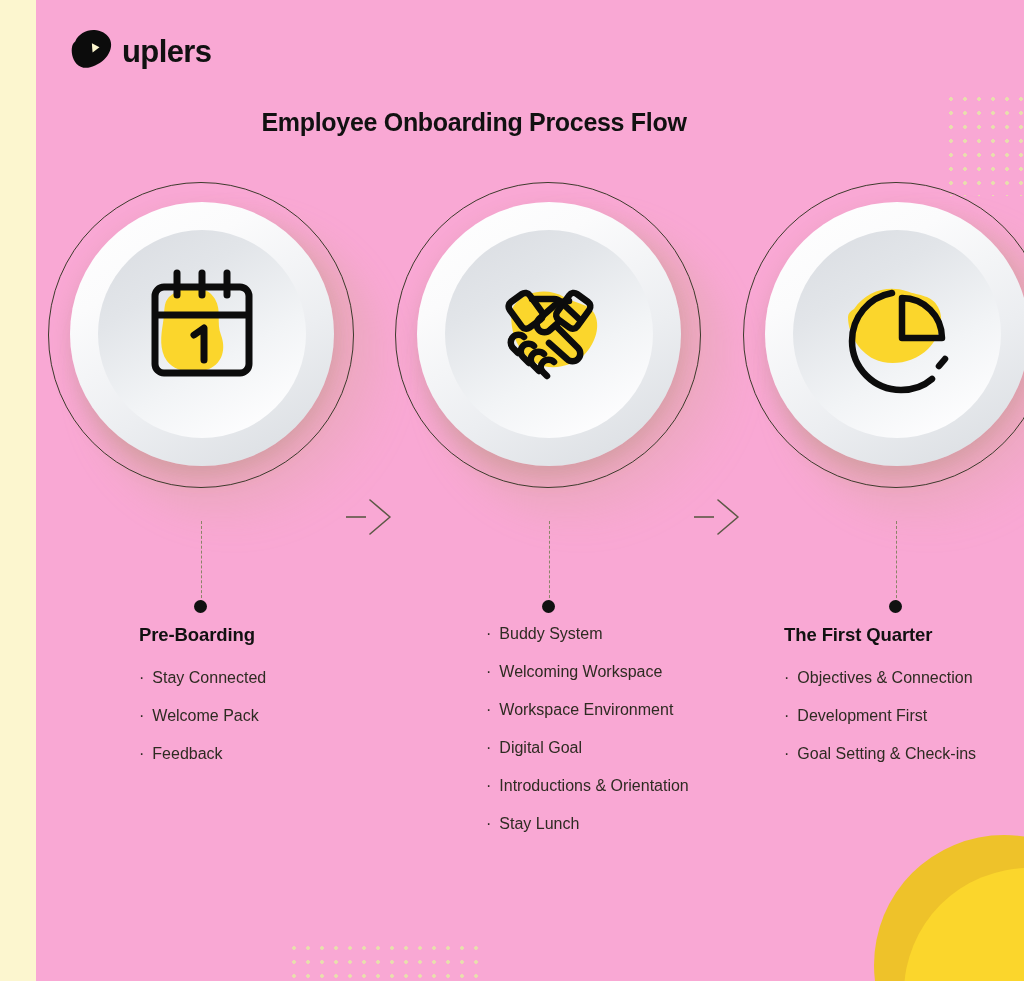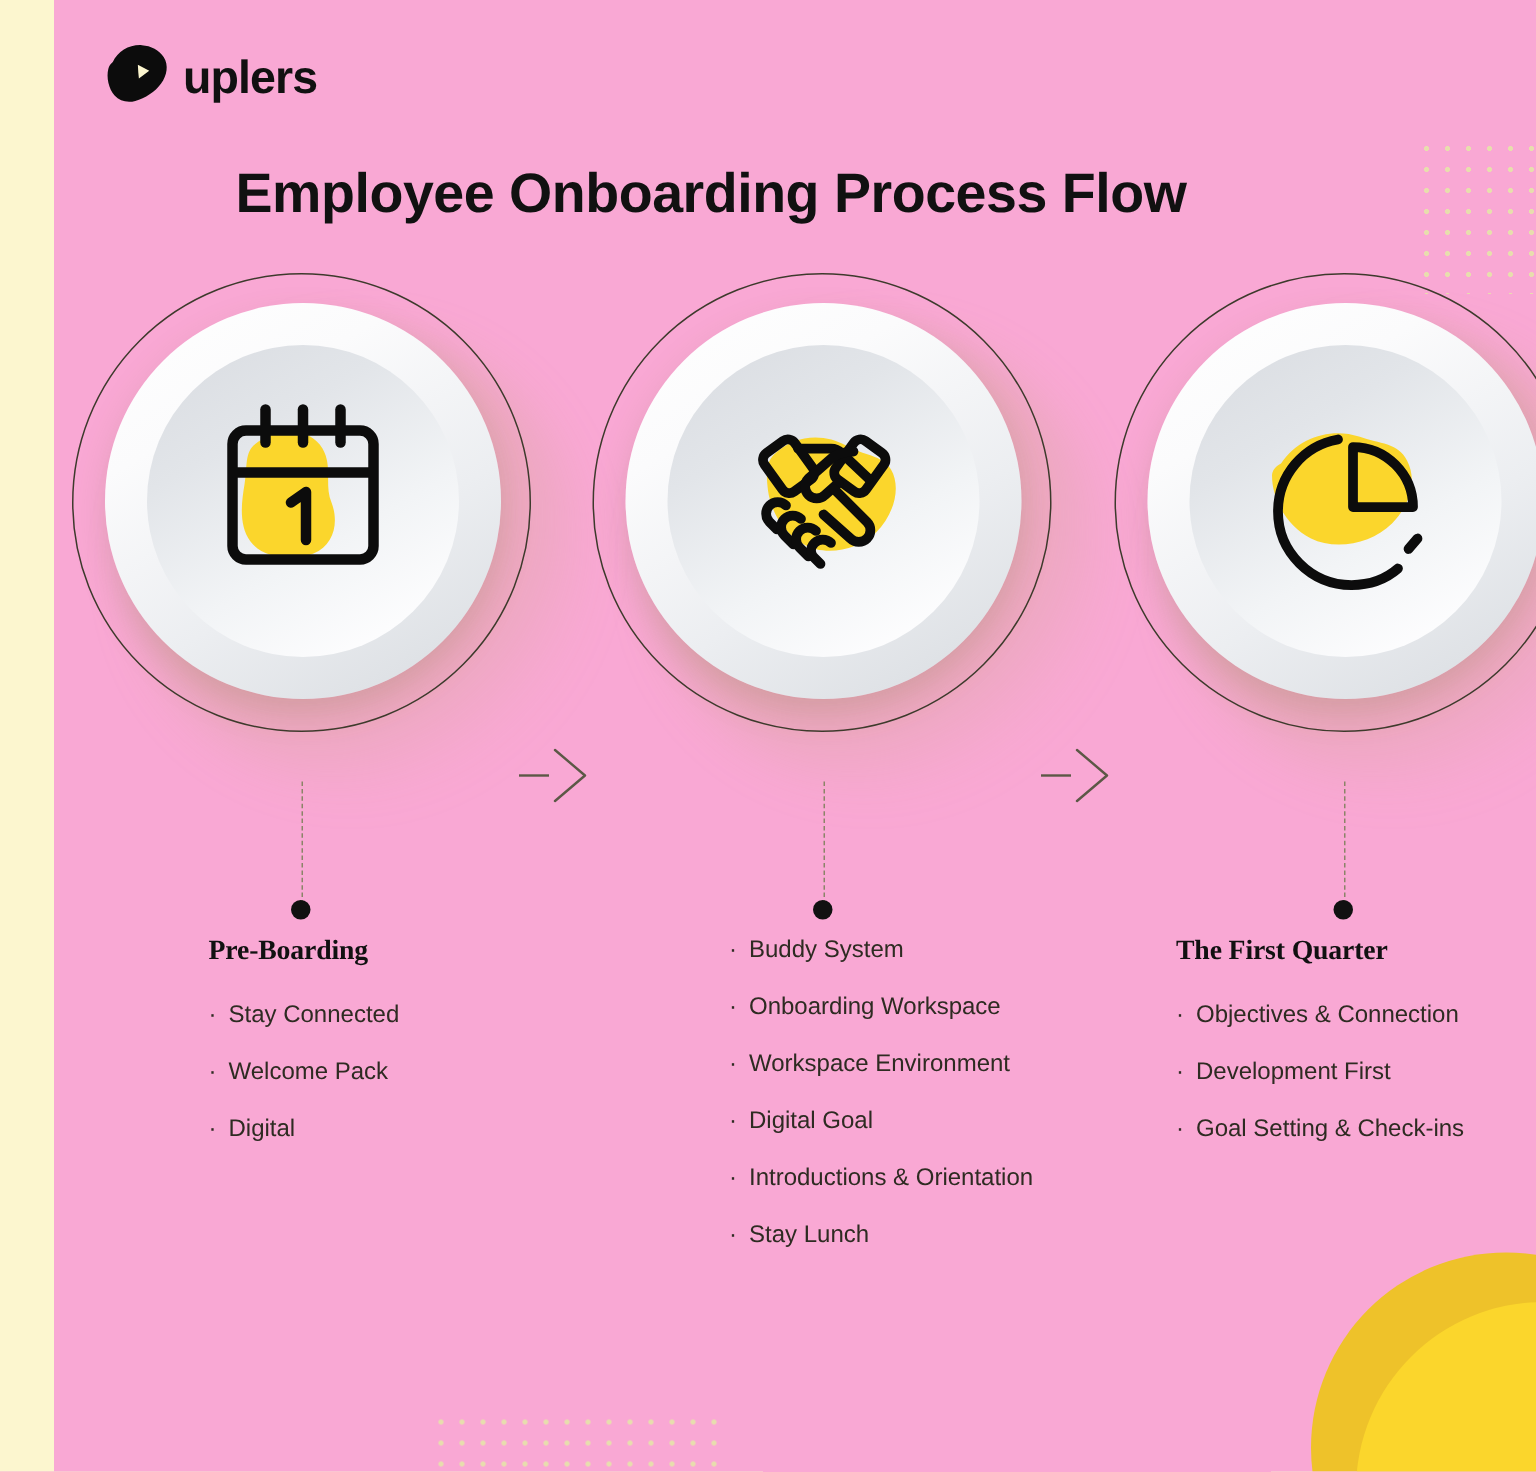--- a/index.html
+++ b/index.html
@@ -85,21 +85,21 @@
     color: #111111;
     line-height: 1;
   }
 
   #page-title {
     position: absolute;
     left: 0;
     top: 108px;
     width: 876px;
     text-align: center;
-    font-size: 37px;
+    font-size: 25px;
     font-weight: 700;
     letter-spacing: -0.3px;
     color: #111111;
   }
 
   
   #stage-row {
     position: absolute;
     left: 0;
     top: 180px;
@@ -215,21 +215,20 @@
   #stage-column-0 { left: 103px; }
   #stage-column-1 { left: 450px; }
   #stage-column-2 { left: 748px; }
 
   .column-heading {
     font-size: 18.5px;
     font-weight: 700;
     color: #111111;
     letter-spacing: -0.1px;
     margin-bottom: 22px;
-    font-family: Liberation Serif, serif;
   }
 
   .column-list {
     list-style: none;
   }
   .column-list li {
     display: flex;
     align-items: baseline;
     gap: 8px;
     margin-bottom: 18px;
@@ -355,34 +354,34 @@
       <li>
           <span class="bullet-dot">·</span>
           <span>Stay Connected</span>
         </li>
       <li>
           <span class="bullet-dot">·</span>
           <span>Welcome Pack</span>
         </li>
       <li>
           <span class="bullet-dot">·</span>
-          <span>Digital</span>
+          <span>Feedback</span>
         </li>
     </ul>
   </div>
 
   <div class="stage-column" id="stage-column-1">
     <ul class="column-list">
       <li>
           <span class="bullet-dot">·</span>
           <span>Buddy System</span>
         </li>
       <li>
           <span class="bullet-dot">·</span>
-          <span>Onboarding Workspace</span>
+          <span>Welcoming Workspace</span>
         </li>
       <li>
           <span class="bullet-dot">·</span>
           <span>Workspace Environment</span>
         </li>
       <li>
           <span class="bullet-dot">·</span>
           <span>Digital Goal</span>
         </li>
       <li>

